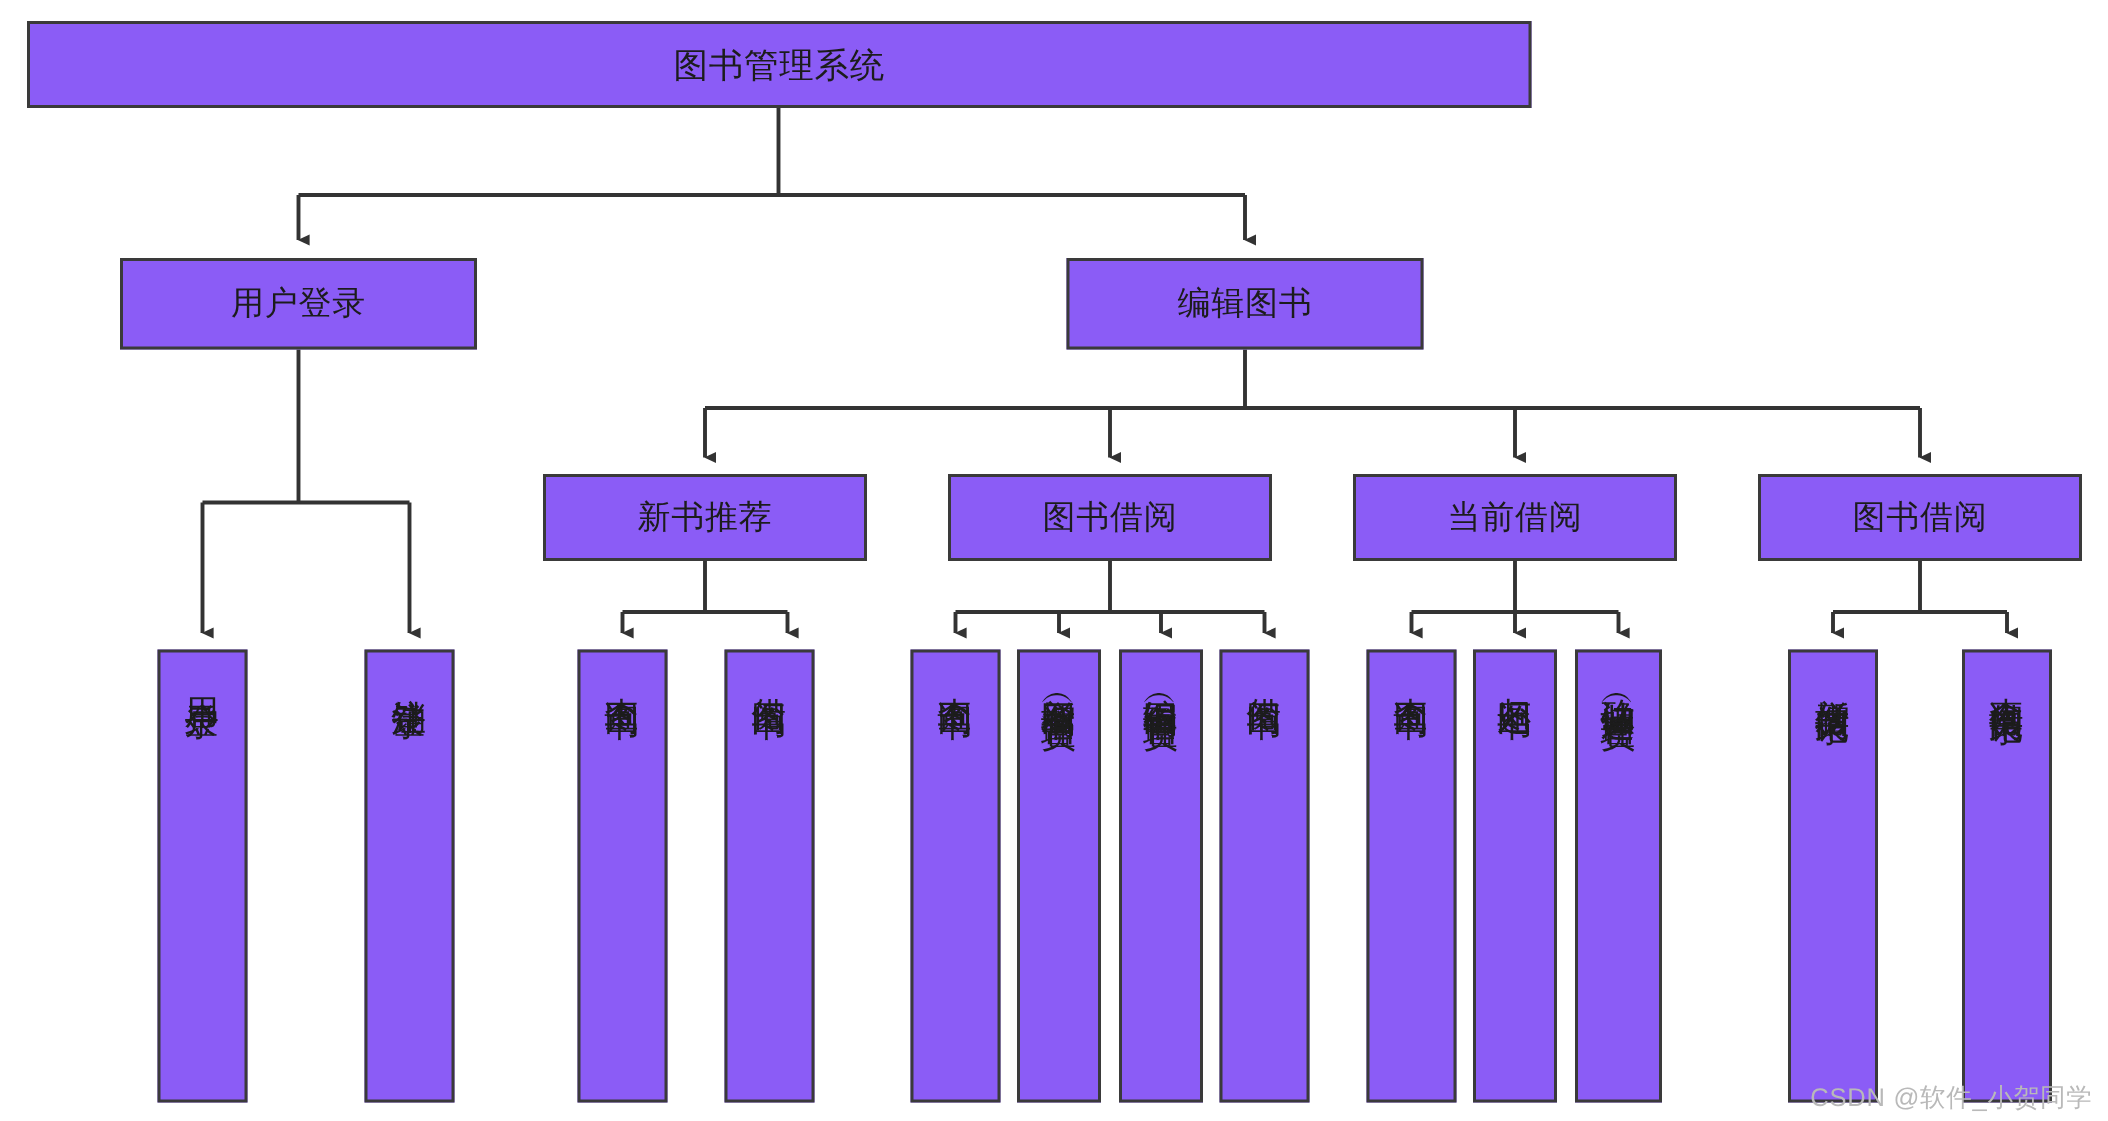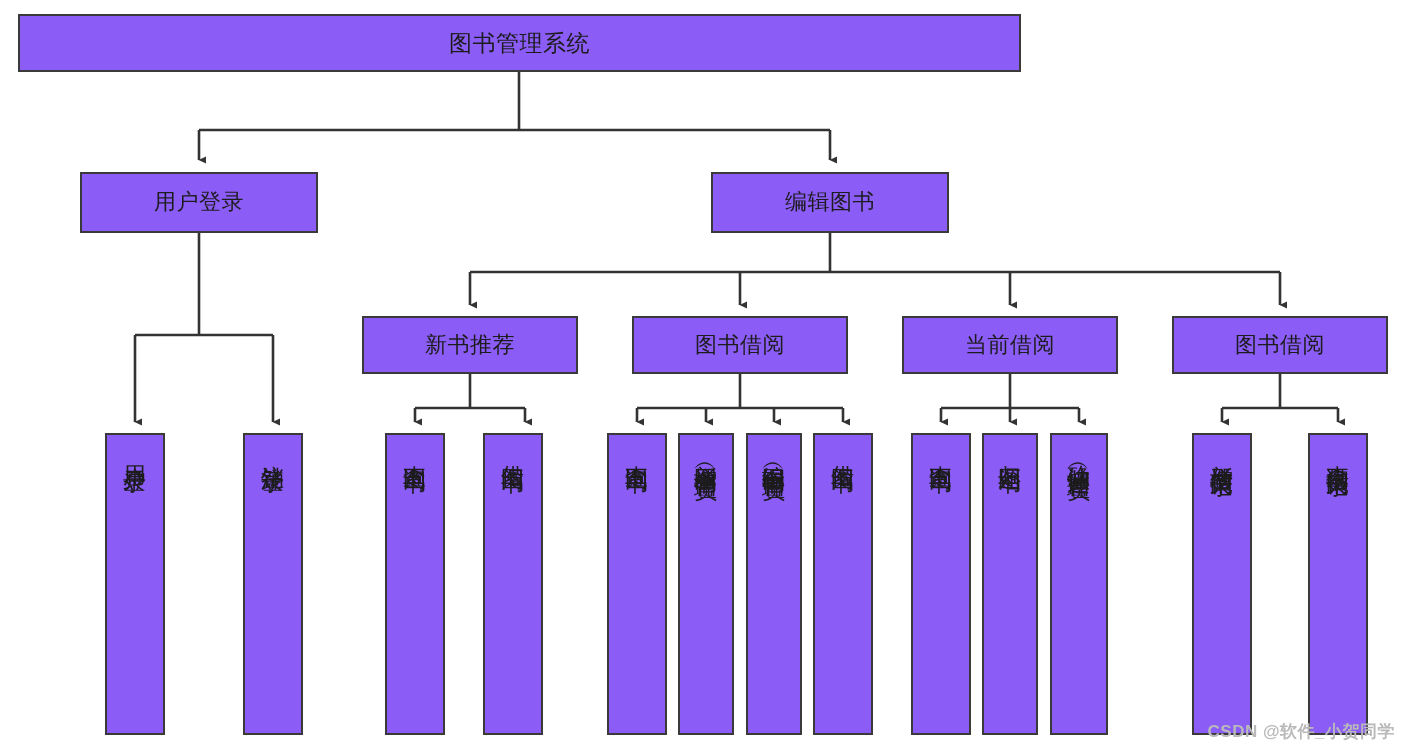--- a/index.html
+++ b/index.html
@@ -61,21 +61,20 @@
   .node.root .node-label { font-size: 23px; }
   .watermark {
     position: absolute;
     right: 10px;
     bottom: 4px;
     font-size: 17px;
     color: #b9b9b9;
     letter-spacing: 0.5px;
     white-space: nowrap;
     user-select: none;
-    font-weight: bold;
   }
 </style>
 </head>
 <body>
 
 <div id="diagram-root">
 
   <svg class="wires" viewBox="0 0 1405 747" xmlns="http://www.w3.org/2000/svg">
     <defs>
       <marker id="arrow" markerWidth="9" markerHeight="9" refX="4" refY="7.4" orient="auto" markerUnits="userSpaceOnUse">

